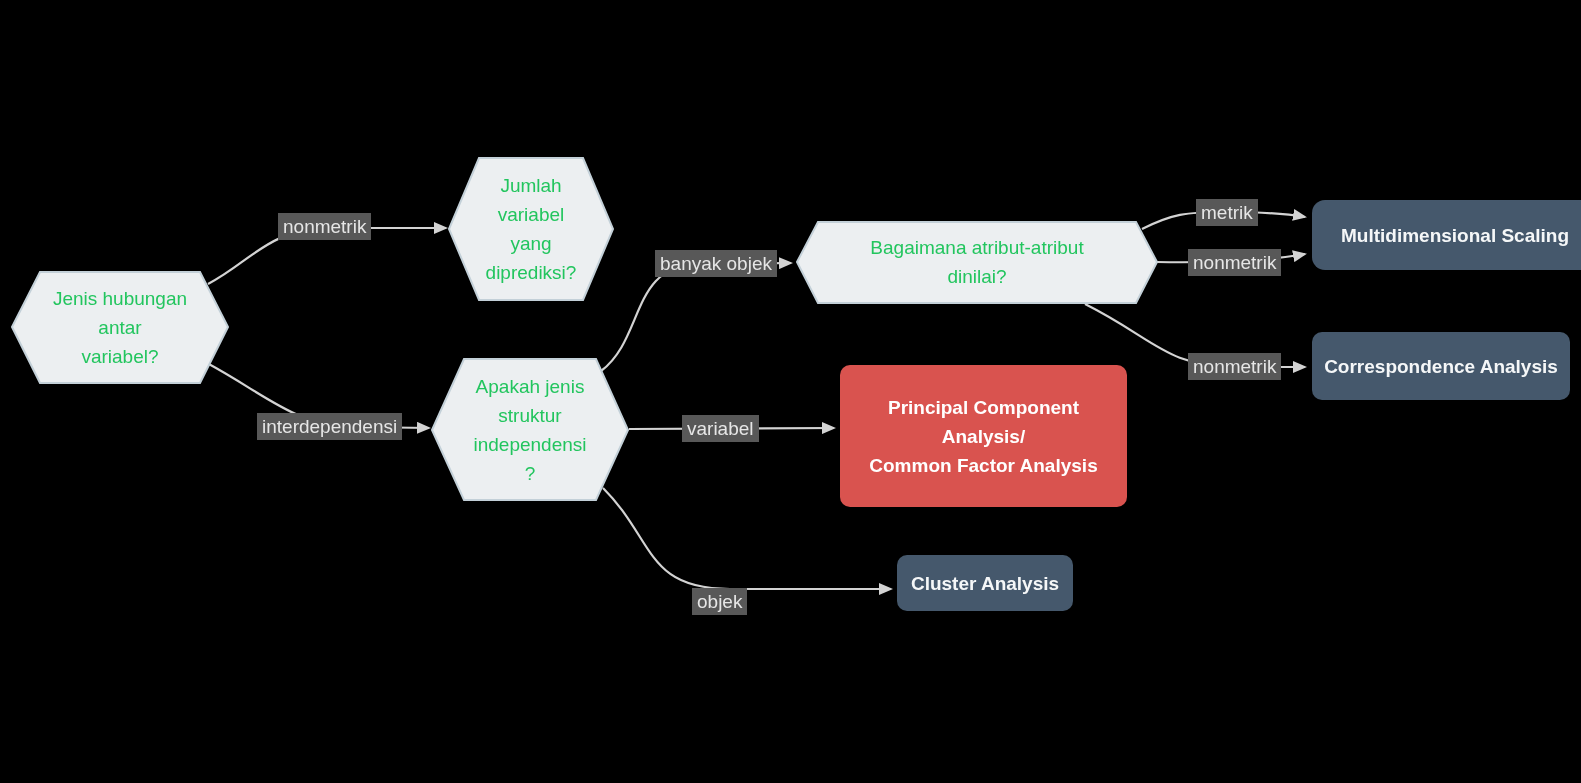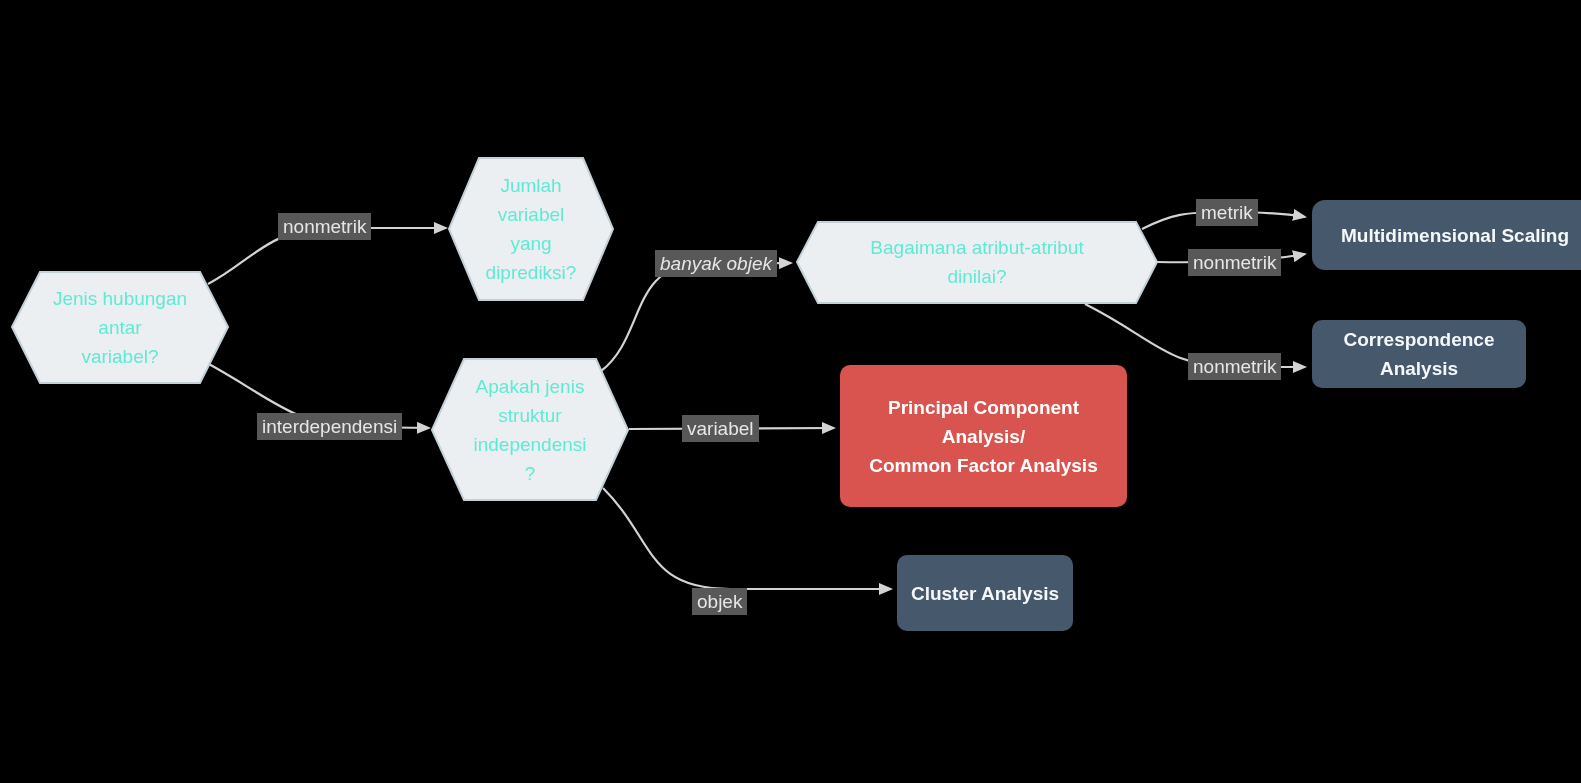--- a/index.html
+++ b/index.html
@@ -25,21 +25,21 @@
     stroke: #d3d3d3;
     stroke-width: 2.2;
   }
   .hex-shape {
     fill: #eceff1;
     stroke: #c3d0d8;
     stroke-width: 2;
   }
   .node-text {
     position: absolute;
-    color: #5eead4;
+    color: #22c55e;
     font-size: 19px;
     line-height: 29px;
     text-align: center;
     white-space: pre-line;
   }
   .edge-label {
     position: absolute;
     background: #585858;
     color: #e6e6e6;
     font-size: 19px;
@@ -105,33 +105,33 @@
   <div class="node-text" style="left:807px; top:233px; width:340px;">Bagaimana atribut-atribut
 dinilai?</div>
 
   <div class="node-text" style="left:432px; top:372px; width:196px;">Apakah jenis
 struktur
 independensi
 ?</div>
 
   <div class="result-box" style="left:1312px; top:200px; width:286px; height:70px;border-radius:13px;">Multidimensional Scaling</div>
 
-  <div class="result-box" style="left:1312px; top:320px; width:214px; height:68px;">Correspondence Analysis</div>
+  <div class="result-box" style="left:1312px; top:332px; width:258px; height:68px;">Correspondence Analysis</div>
 
   <div class="result-box highlight-box" style="left:840px; top:365px; width:287px; height:142px;">Principal Component
 Analysis/
 Common Factor Analysis</div>
 
-  <div class="result-box" style="left:897px; top:555px; width:176px; height:76px;">Cluster Analysis</div>
+  <div class="result-box" style="left:897px; top:555px; width:176px; height:56px;">Cluster Analysis</div>
 
   <div class="edge-label" style="left:278px; top:213px;">nonmetrik</div>
 
   <div class="edge-label" style="left:257px; top:413px;">interdependensi</div>
 
-  <div class="edge-label" style="left:655px; top:250px;font-style:italic;">banyak objek</div>
+  <div class="edge-label" style="left:655px; top:250px;">banyak objek</div>
 
   <div class="edge-label" style="left:682px; top:415px;">variabel</div>
 
   <div class="edge-label" style="left:692px; top:588px;">objek</div>
 
   <div class="edge-label" style="left:1196px; top:199px;">metrik</div>
 
   <div class="edge-label" style="left:1188px; top:249px;">nonmetrik</div>
 
   <div class="edge-label" style="left:1188px; top:353px;">nonmetrik</div>

